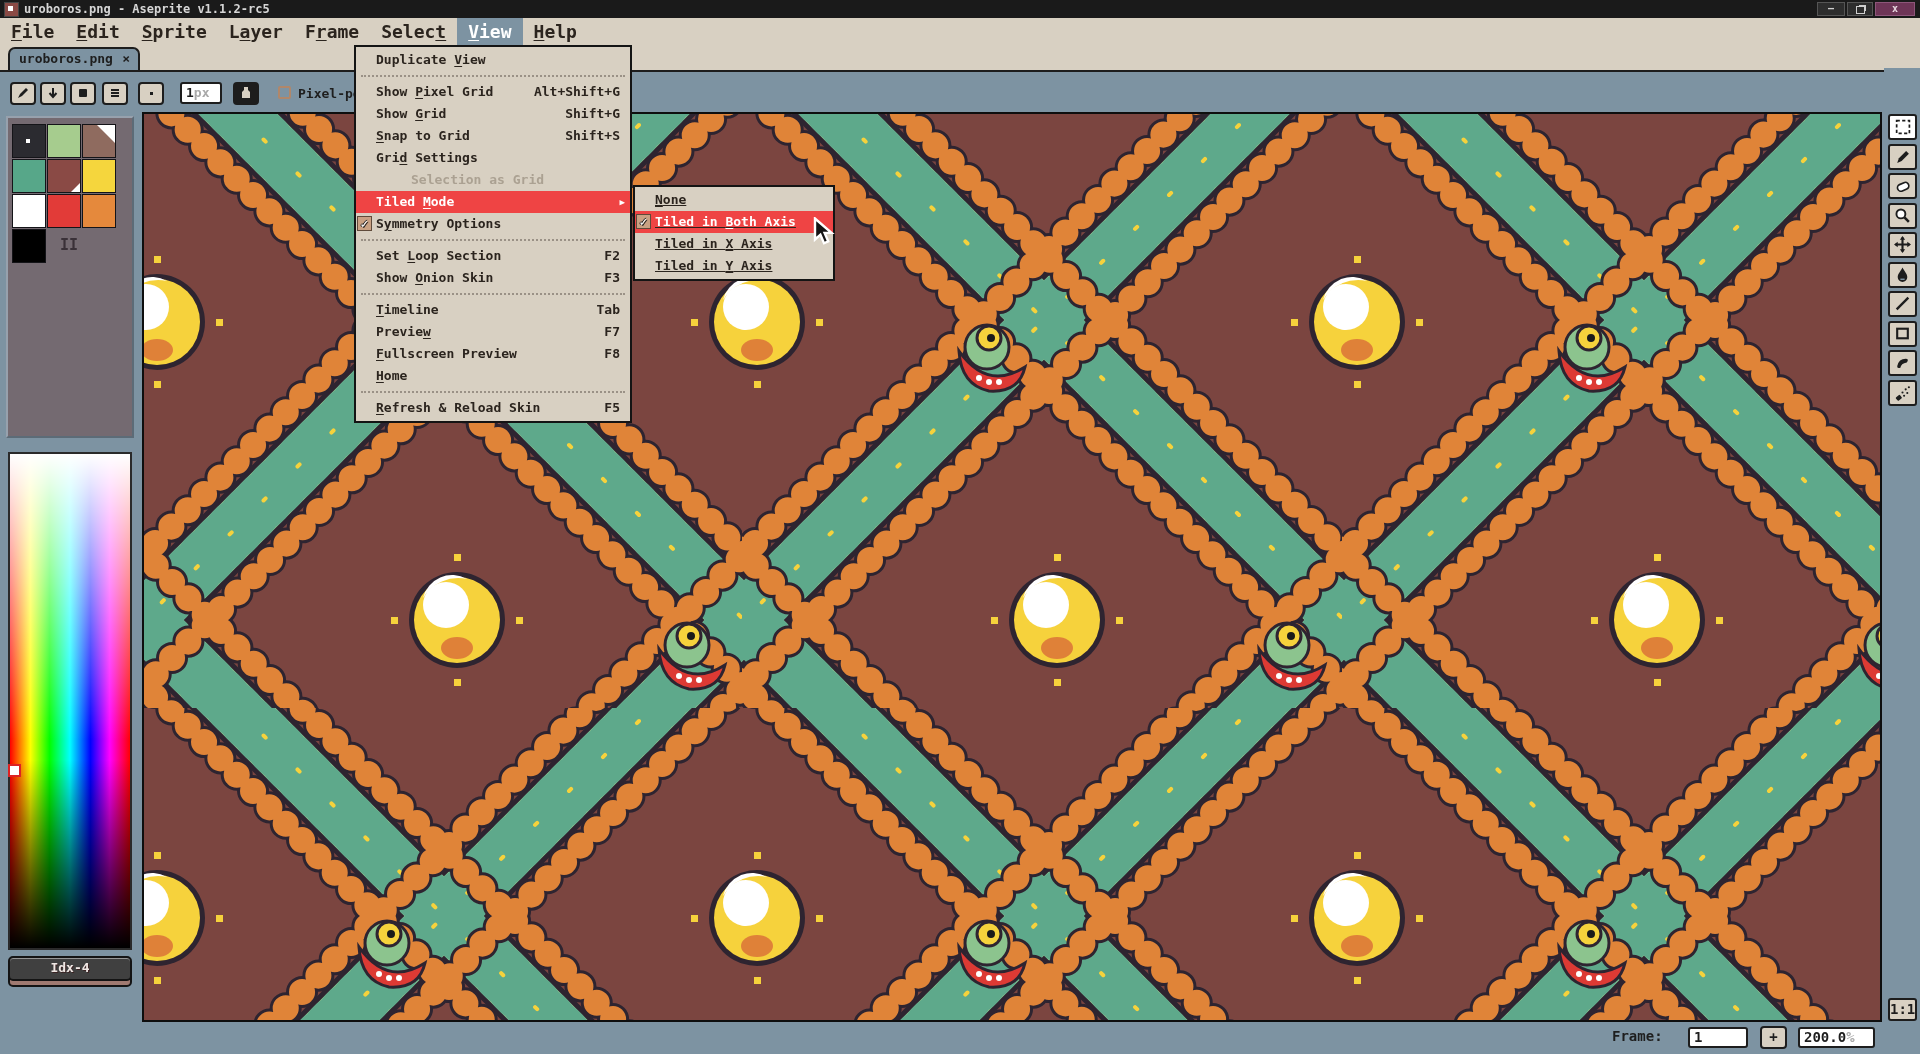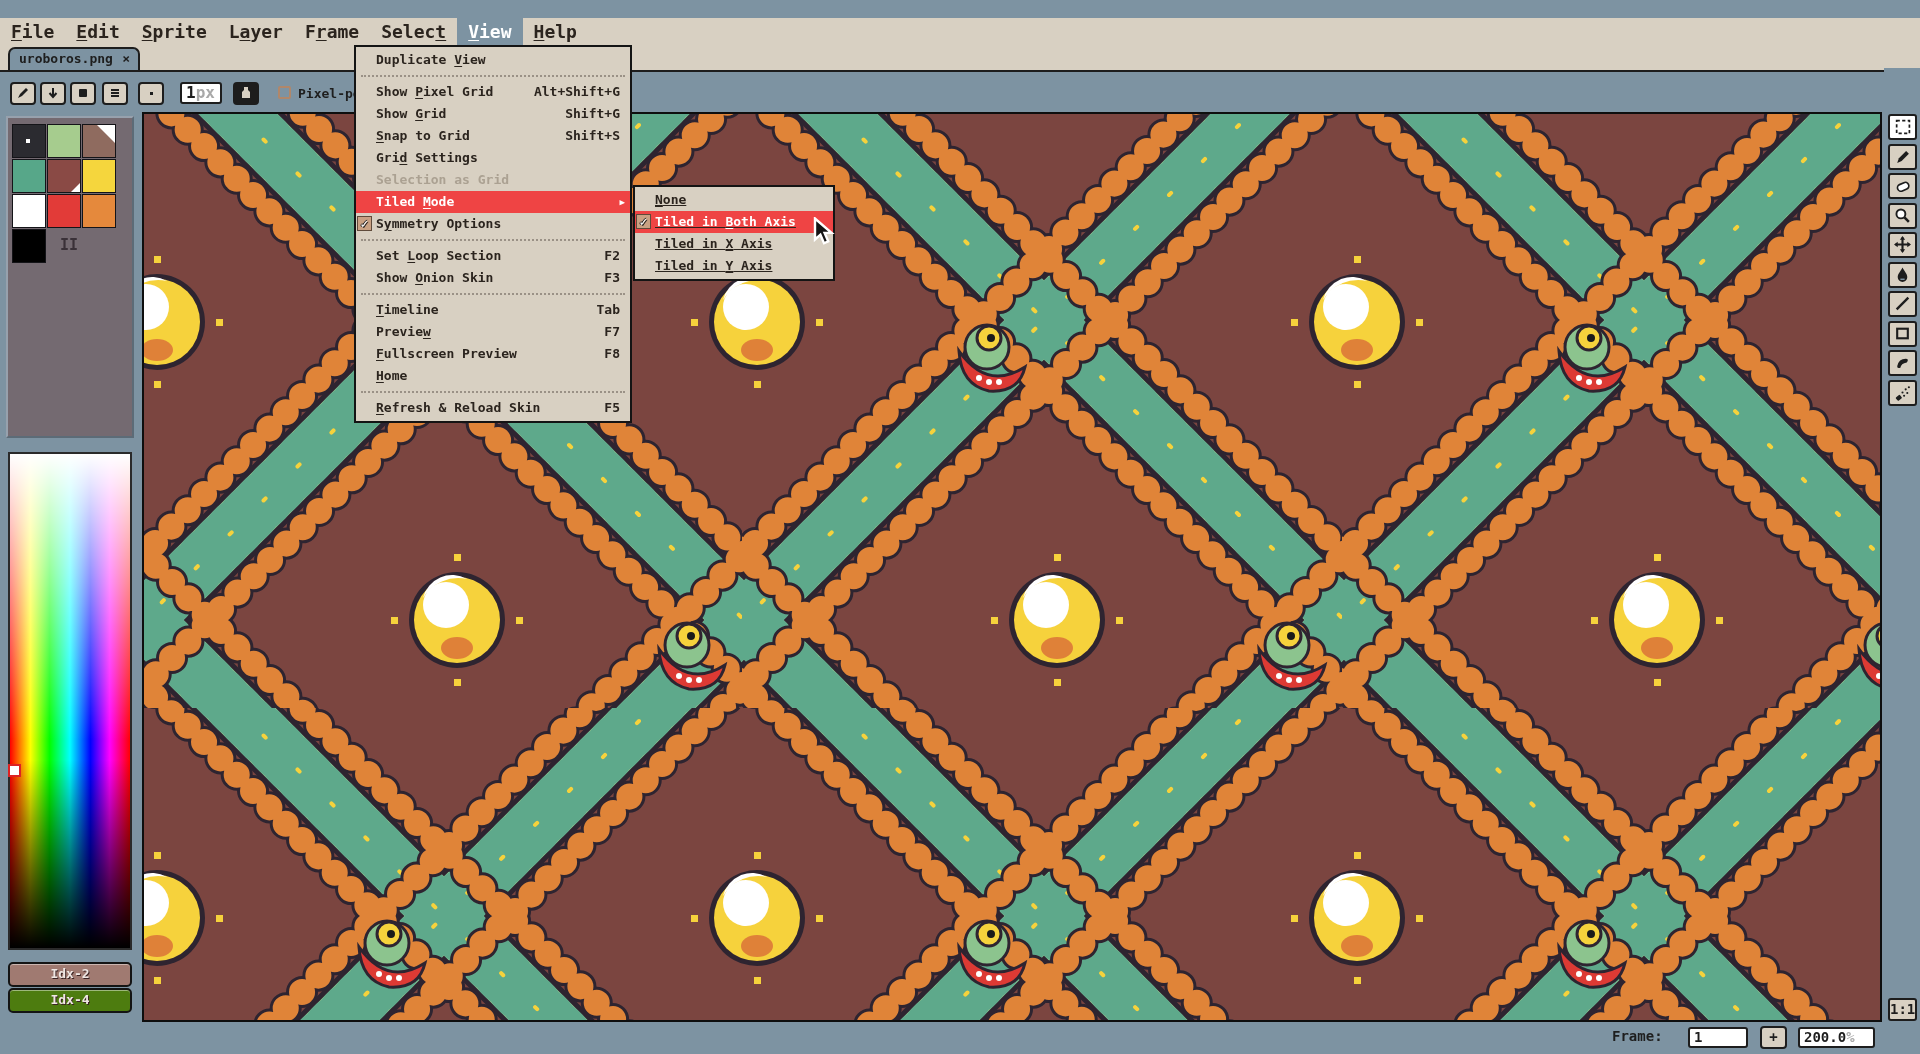--- a/index.html
+++ b/index.html
@@ -23,41 +23,41 @@
   u{text-decoration:underline;text-underline-offset:2px;}
   
   .tabrow{position:absolute;left:0;top:46px;width:1920px;height:24px;background:#d8d0c2;}
   .tab{position:absolute;left:8px;top:1px;width:132px;height:23px;background:#7d93a2;border:2px solid #1d1d1d;border-bottom:none;border-radius:7px 7px 0 0;box-sizing:border-box;color:#1e1e1e;font-size:13px;line-height:19px;padding-left:9px;}
   .tab .tab-close{position:absolute;right:8px;top:0;font-size:13px;}
   
   .contextbar{position:absolute;left:0;top:70px;width:1920px;height:42px;background:#7d93a2;border-top:2px solid #1d1d1d;box-sizing:border-box;}
   .cbtn{position:absolute;top:10px;width:26px;height:23px;background:#d8d0c2;border:2px solid #1d1d1d;border-radius:4px;box-sizing:border-box;text-align:center;}
   .cbtn svg{margin-top:1px;}
   .cbtn.dark{background:#1d1d1d;}
-  .cinput{position:absolute;left:180px;top:10px;width:42px;height:22px;background:#fff;border:2px solid #1d1d1d;border-radius:3px;box-sizing:border-box;font-size:16px;line-height:18px;padding-left:4px;color:#1e1e1e;}
+  .cinput{position:absolute;left:180px;top:10px;width:42px;height:22px;background:#fff;border:2px solid #1d1d1d;border-radius:3px;box-sizing:border-box;font-size:13px;line-height:18px;padding-left:4px;color:#1e1e1e;}
   .cinput .suffix{color:#a9a9a9;}
   .ccheck{position:absolute;left:278px;top:14px;width:13px;height:13px;border:2px solid #b0876a;border-radius:2px;box-sizing:border-box;}
   .cchecklabel{position:absolute;left:298px;top:10px;line-height:23px;font-size:13px;color:#1e1e1e;}
   
   .sidebar{position:absolute;left:0;top:112px;width:140px;height:942px;background:#7d93a2;}
   .palette-panel{position:absolute;left:6px;top:4px;width:128px;height:322px;background:#746a71;border:2px solid #97a1ad;border-right-color:#5c6b77;border-bottom-color:#5c6b77;box-sizing:border-box;}
   .swgrid{position:absolute;left:4px;top:6px;width:108px;}
   .sw{position:absolute;width:34px;height:34px;border:1px solid #141418;box-sizing:border-box;}
   .sw .dot{position:absolute;left:13px;top:14px;width:4px;height:4px;background:#fff;}
   .sw .tri-tr{position:absolute;right:0;top:0;width:0;height:0;border-left:18px solid transparent;border-top:18px solid #fff;}
   .sw .tri-br{position:absolute;right:0;bottom:0;width:0;height:0;border-left:9px solid transparent;border-bottom:9px solid #fff;}
   .pal-marker{position:absolute;left:52px;top:118px;color:#3a3138;font-size:15px;}
   .spectrum{position:absolute;left:8px;top:340px;width:124px;height:498px;border:2px solid #2a2a2a;box-sizing:border-box;
     background:
       linear-gradient(to bottom, rgba(255,255,255,1) 0%, rgba(255,255,255,0) 58%, rgba(0,0,0,0) 62%, rgba(0,0,0,1) 100%),
       linear-gradient(to right,#f00 0%,#ff0 17%,#0f0 33%,#0ff 50%,#00f 67%,#f0f 83%,#f00 100%);}
   .spec-marker{position:absolute;left:-2px;top:310px;width:9px;height:9px;background:#fff;border:2px solid #d22;box-sizing:content-box;}
   .idxbtn{position:absolute;left:8px;width:124px;height:25px;border:2px solid #141414;border-radius:5px;box-sizing:border-box;color:#efe7e4;text-align:center;font-size:13px;line-height:20px;text-shadow:1px 1px 0 #3a2424;box-shadow:inset 0 1px 0 rgba(255,255,255,.45);}
   .idx2{top:850px;background:#a07a71;}
-  .idx4{top:844px;background:#4d7c0f;margin-top:32px;}
+  .idx4{top:844px;background:#404040;}
   
   .canvas{position:absolute;left:142px;top:112px;width:1740px;height:910px;border:2px solid #0e0e0e;box-sizing:border-box;background:#7b4540;}
   
   .toolbar{position:absolute;left:1884px;top:68px;width:36px;height:986px;background:#7d93a2;}
   .tool{position:absolute;left:4px;width:29px;height:26px;background:#d8d0c2;border:2px solid #1d1d1d;border-radius:3px;box-sizing:border-box;text-align:center;}
   .tool.active{background:#fff;}
   .tool svg{margin-top:2px;}
   .ratio-btn{position:absolute;left:4px;top:930px;width:29px;height:23px;background:#d8d0c2;border:2px solid #1d1d1d;border-radius:3px;box-sizing:border-box;font-size:14px;line-height:19px;text-align:center;color:#1d1d1d;}
   
   .statusbar{position:absolute;left:0;top:1022px;width:1700px;height:32px;background:#7d93a2;color:#1e1e1e;font-size:14px;}
@@ -68,32 +68,41 @@
   .sb-zoom .suffix{color:#a9a9a9;}
   .sb-plus{position:absolute;left:1760px;top:4px;width:27px;height:23px;background:#d8d0c2;border:2px solid #1d1d1d;border-radius:4px;box-sizing:border-box;text-align:center;line-height:18px;}
   
   .menu{position:absolute;background:#d8d0c2;border:2px solid #141414;box-sizing:border-box;z-index:20;font-size:13px;color:#2b241e;padding:2px 0;}
   .view-menu{left:354px;top:45px;width:278px;}
   .tiled-submenu{left:633px;top:185px;width:202px;z-index:21;text-decoration:underline;}
   .mi{position:relative;height:22px;line-height:22px;padding:0 10px 0 20px;display:flex;white-space:nowrap;}
   .mi .lbl{flex:1 1 auto;}
   .mi .shortcut{margin-left:12px;}
   .mi.hl{background:#ef4444;color:#fff;}
-  .mi.dis{color:#aba192;}
+  .mi.dis{color:#aba192;margin-left:35px;}
   .mi .arrow{position:absolute;right:5px;top:0;font-size:9px;}
   .mi .check{position:absolute;left:1px;top:3px;width:15px;height:15px;background:#c9a183;border:1px solid #5f4a3a;box-sizing:border-box;color:#fff;font-size:13px;line-height:13px;text-align:center;text-shadow:1px 1px 0 #1a1a1a,-1px 0 0 #1a1a1a,0 -1px 0 #1a1a1a;}
   .msep{border-top:2px dotted #9a9186;margin:4px 5px;height:0;}
   
   .cursor{position:absolute;left:812px;top:217px;z-index:30;}
 </style>
 </head>
 <body>
 
 <div class="app">
 
+  <div class="titlebar">
+    <span class="title-icon">
+        <i></i>
+      </span>
+    <span class="title-text">uroboros.png - Aseprite v1.1.2-rc5</span>
+    <span class="winbtn min">–</span>
+    <span class="winbtn max"><i></i></span>
+    <span class="winbtn close">x</span>
+  </div>
 
   <div class="menubar">
     <span id="menubar-items"><span class="mb-item"><span class="lbl"><u>F</u>ile</span></span><span class="mb-item"><span class="lbl"><u>E</u>dit</span></span><span class="mb-item"><span class="lbl"><u>S</u>prite</span></span><span class="mb-item"><span class="lbl">L<u>a</u>yer</span></span><span class="mb-item"><span class="lbl">F<u>r</u>ame</span></span><span class="mb-item"><span class="lbl">Selec<u>t</u></span></span><span class="mb-item active"><span class="lbl"><u>V</u>iew</span></span><span class="mb-item"><span class="lbl"><u>H</u>elp</span></span></span>
   </div>
 
   <div class="tabrow">
     <div class="tab">
       <span>uroboros.png</span>
       <span class="tab-close">×</span>
     </div>

